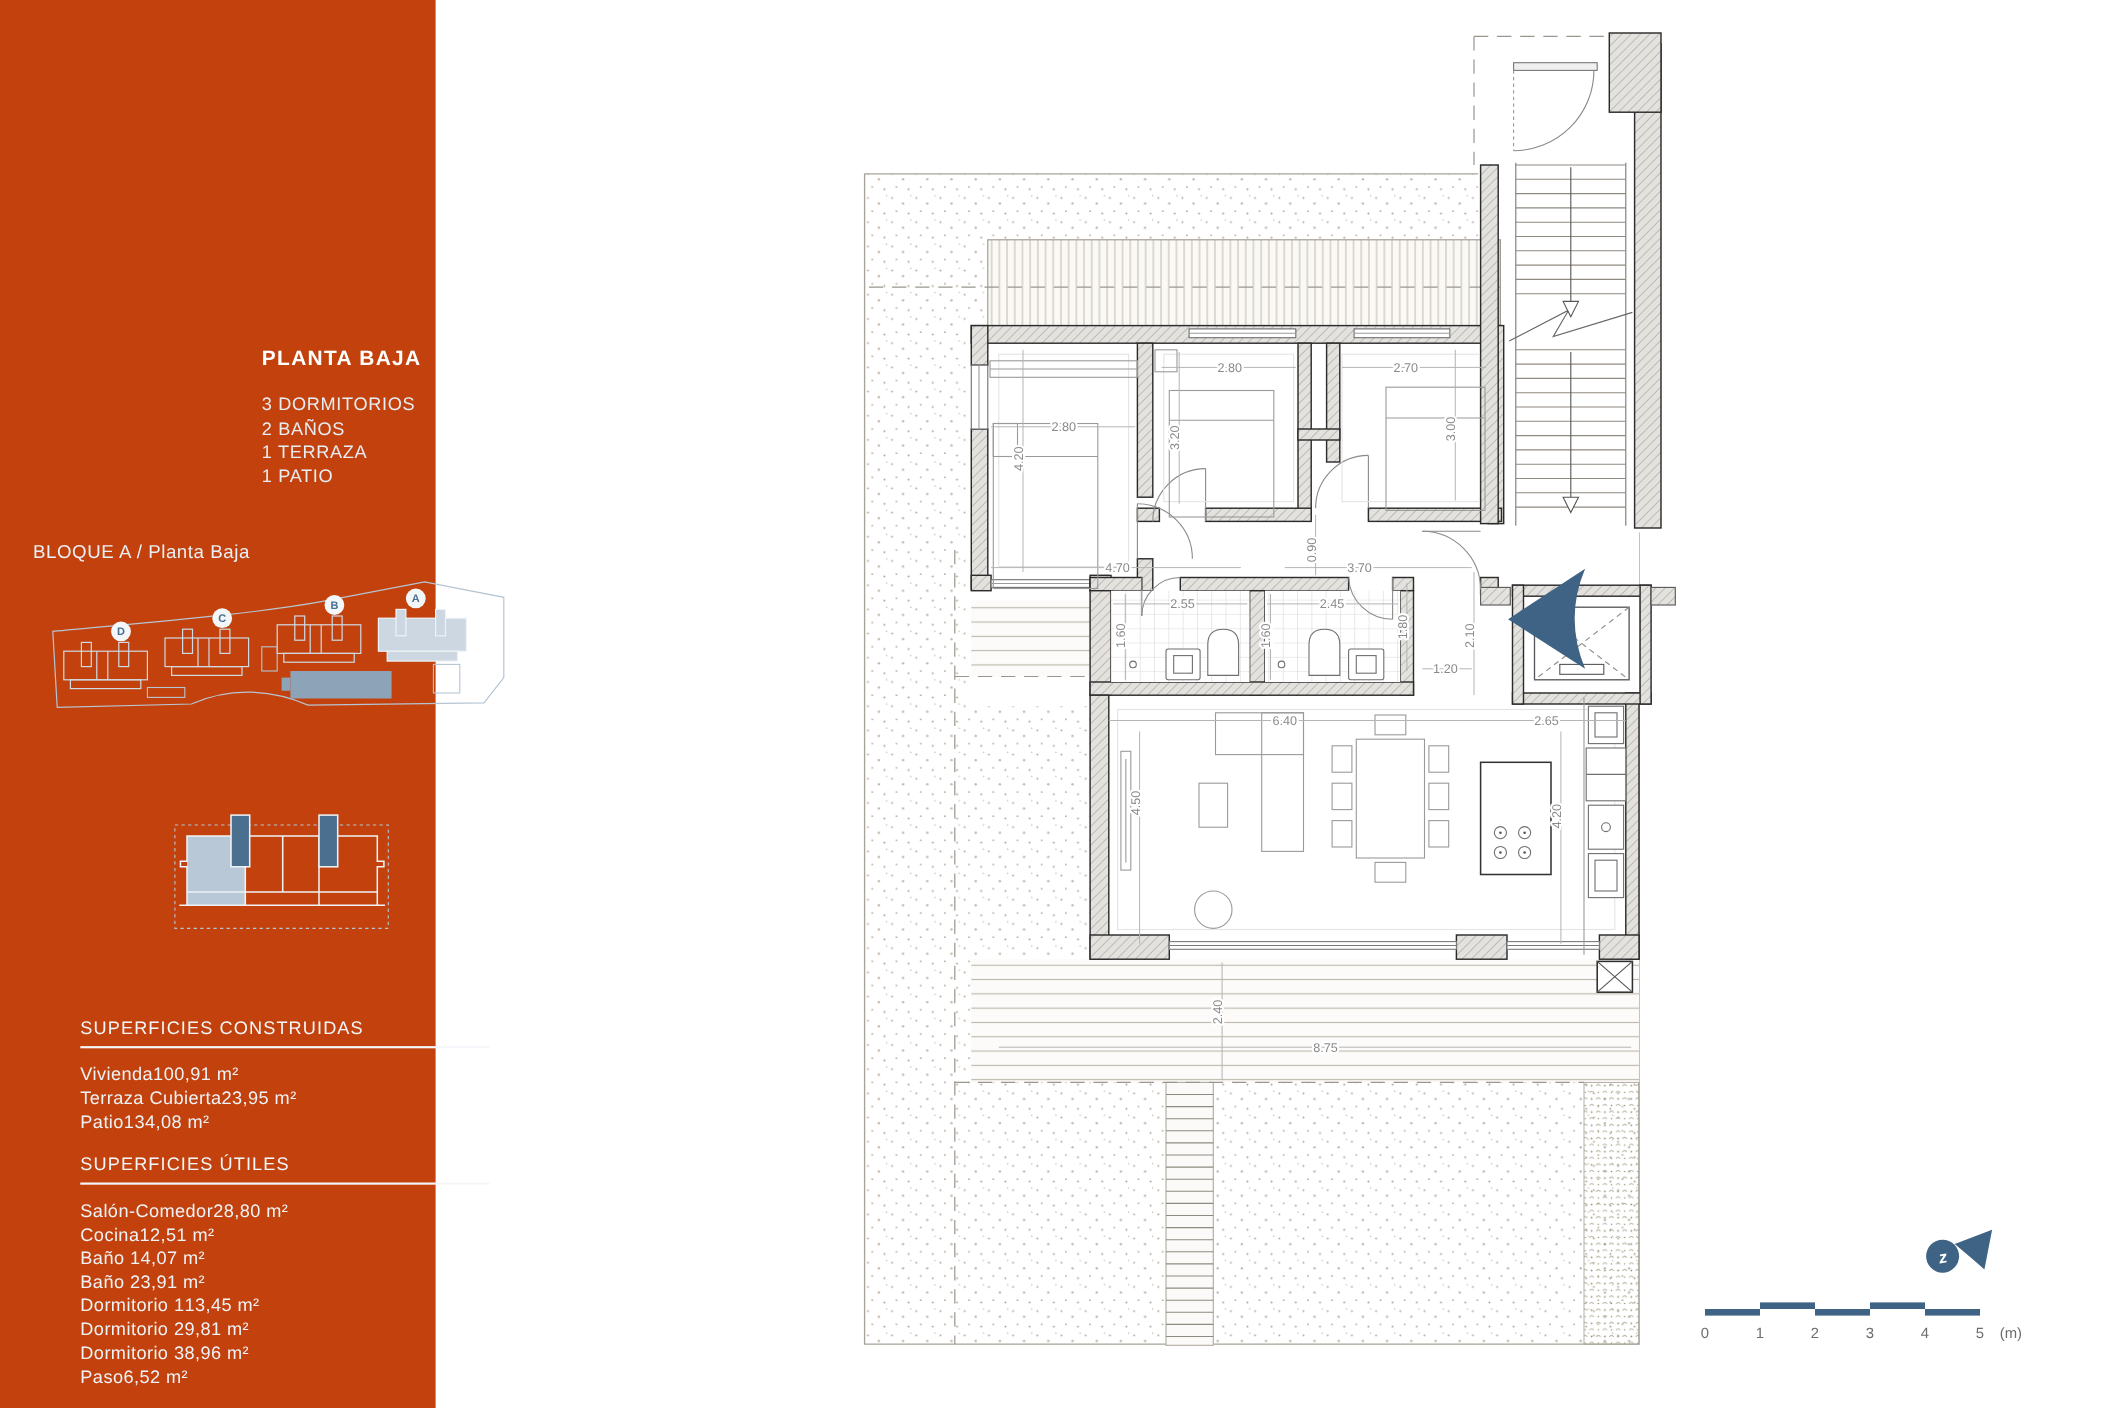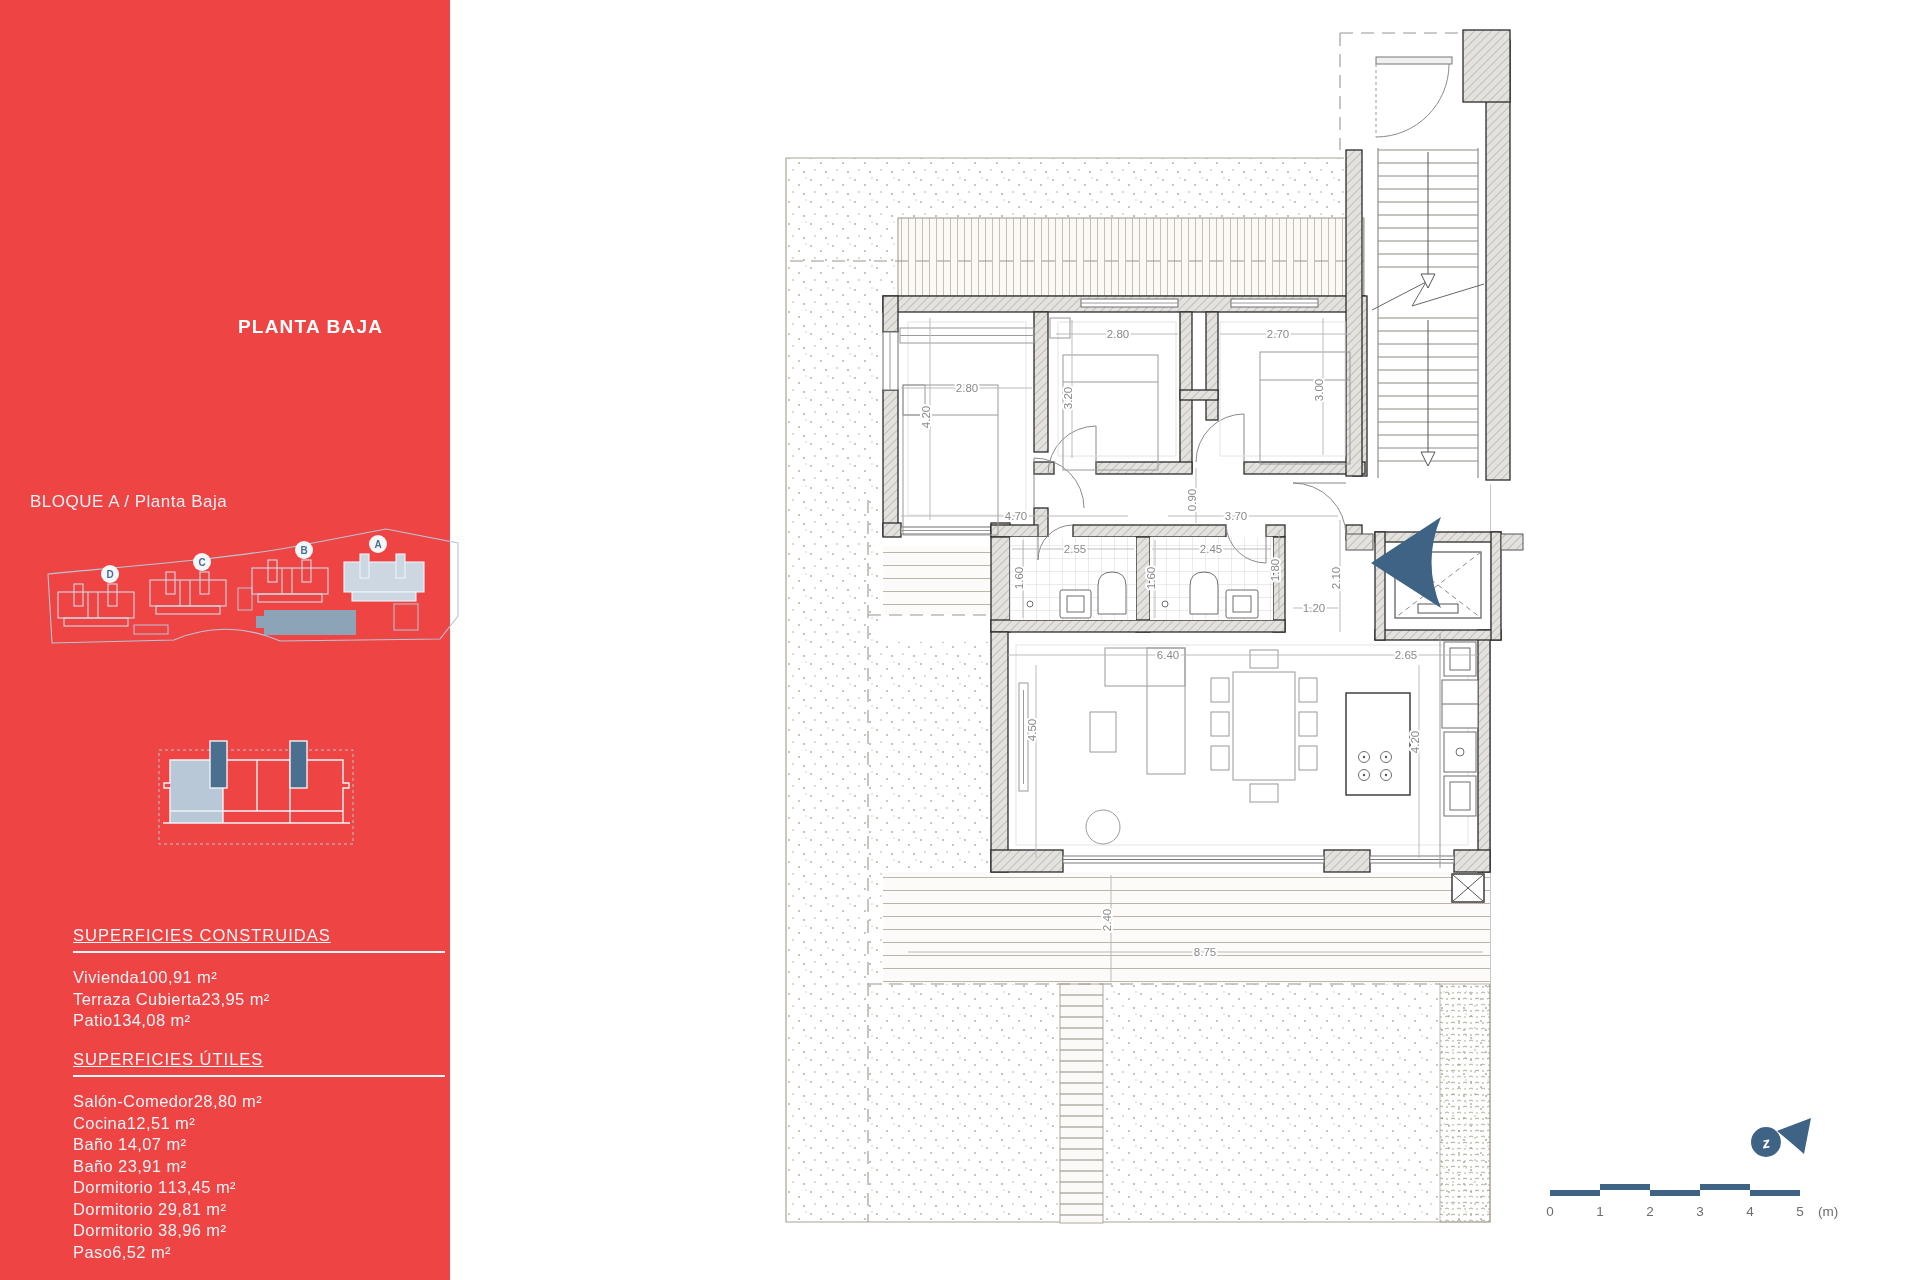--- a/index.html
+++ b/index.html
@@ -1,32 +1,32 @@
 <!DOCTYPE html>
 <html><head>
 <meta charset="utf-8">
 <style>
   * { margin:0; padding:0; box-sizing:border-box; }
   html,body { width:1920px; height:1280px; background:#ffffff; overflow:hidden;
     font-family:"Liberation Sans", sans-serif; }
   .page { position:relative; width:1920px; height:1280px; background:#fff; }
 
   
-  .sidebar { position:absolute; left:0; top:0; width:450px; height:1280px;
-    background:#ef4444; color:#eef3f7; }
+  .sidebar { position:absolute; left:0; top:0; width:396px; height:1280px;
+    background:#c2410c; color:#eef3f7; }
   .sb-title { position:absolute; left:238px; top:316px; font-size:19px; font-weight:bold;
     letter-spacing:1.2px; color:#ffffff; white-space:nowrap; }
   .sb-features { position:absolute; left:238px; top:358px; list-style:none;
     font-size:16.5px; line-height:21.5px; letter-spacing:.6px; color:#e7edf3; }
   .sb-block-label { position:absolute; left:0; top:492px; width:478px; text-align:left;
     padding-left:30px; font-size:17px; letter-spacing:.5px; color:#eaf0f5; }
   .sb-svg { position:absolute; }
   .sb-table { position:absolute; left:73px; width:372px; }
   .sb-table h3 { font-size:16.5px; font-weight:normal; letter-spacing:1px; color:#f4f7fa;
-    margin-bottom:6px; white-space:nowrap;text-decoration:underline; }
+    margin-bottom:6px; white-space:nowrap; }
   .sb-rule { border:none; border-top:2px solid #f4f7fa; margin:0 0 14px 0; }
   .sb-row { display:flex; justify-content:flex-start; font-size:16.5px;
     line-height:21.5px; letter-spacing:.4px; }
   .sb-row .val { text-align:right; }
 
   
   .plan-svg { position:absolute; left:478px; top:0; }
   text.dim { font-family:"Liberation Sans", sans-serif; font-size:11.5px; fill:#8a8a8a;
     paint-order:stroke; stroke:#ffffff; stroke-width:4px; stroke-linejoin:round; }
   text.scale-lbl { font-family:"Liberation Sans", sans-serif; font-size:13.5px; fill:#6d6d6d; }
@@ -41,20 +41,26 @@
 </style>
 </head>
 <body>
 
 <div class="page">
 
   <aside class="sidebar">
 
     <div class="sb-title">PLANTA BAJA</div>
 
+    <ul class="sb-features">
+      <li>3 DORMITORIOS</li>
+      <li>2 BAÑOS</li>
+      <li>1 TERRAZA</li>
+      <li>1 PATIO</li>
+    </ul>
 
     <div class="sb-block-label">BLOQUE A / Planta Baja</div>
 
     <svg class="sb-svg" style="left:42px; top:520px;" width="424" height="140" viewBox="0 0 424 140">
       <path d="M 6 54 C 90 46 190 38 250 27 L 344 9 L 416 23 L 416 96 L 398 119 L 238 121 C 204 106 166 105 132 120 L 10 123 Z" fill="none" stroke="#b6c5d3" stroke-width="1.1"></path>
 
       <g transform="translate(16,64)" fill="none" stroke="#cfdae4" stroke-width="1.1">
         <rect x="0" y="8" width="76" height="26"></rect>
           <rect x="16" y="0" width="9" height="22"></rect>
         <rect x="50" y="0" width="9" height="22"></rect>

